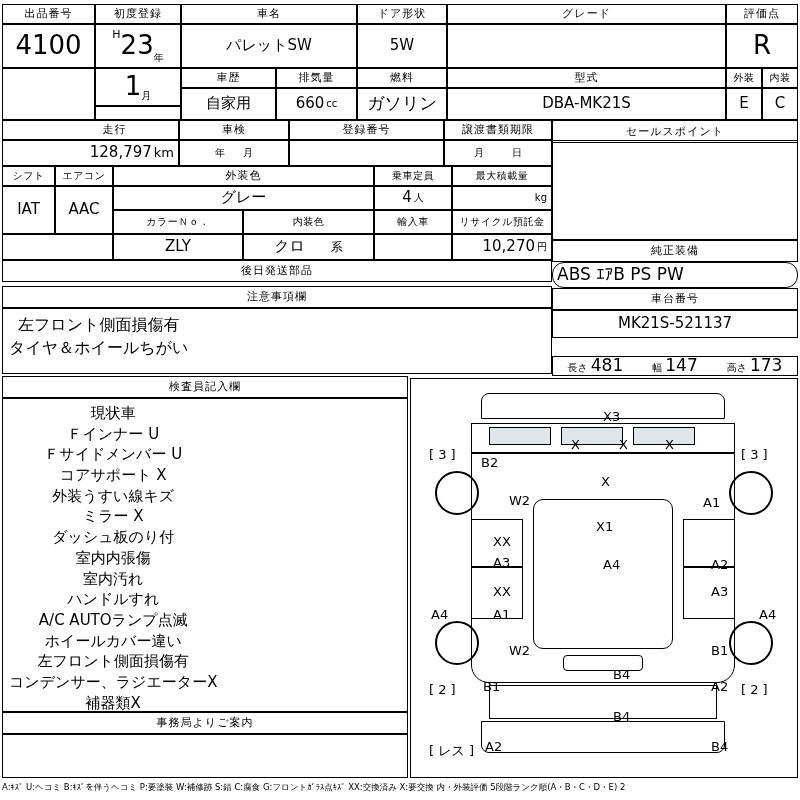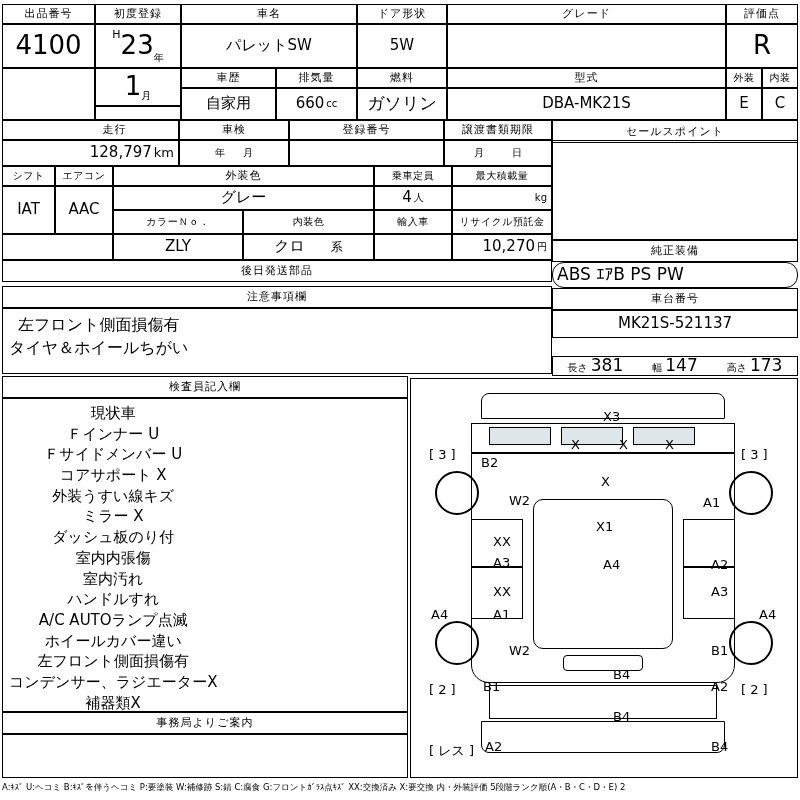--- a/index.html
+++ b/index.html
@@ -164,21 +164,21 @@
   <div class="box stack" style="left:2px;top:308px;width:550px;height:66px;">
     <div class="notelist" style="font-size:16px;line-height:1.45;">
       <div>左フロント側面損傷有</div>
       <div>タイヤ＆ホイールちがい</div>
     </div>
   </div>
 
   <div class="box lbl" style="left:552px;top:288px;width:246px;height:22px;">車台番号</div>
   <div class="box val-lg" style="left:552px;top:310px;width:246px;height:28px;">MK21S-521137</div>
   <div class="box" style="left:552px;top:356px;width:246px;height:20px;justify-content:space-around;">
-    <span><span class="sub">長さ</span><span class="val" style="margin-left:3px;">381</span></span>
+    <span><span class="sub">長さ</span><span class="val" style="margin-left:3px;">481</span></span>
     <span><span class="sub">幅</span><span class="val" style="margin-left:3px;">147</span></span>
     <span><span class="sub">高さ</span><span class="val" style="margin-left:3px;text-align:right;">173</span></span>
   </div>
 
   <div class="box lbl" style="left:2px;top:376px;width:406px;height:22px;">検査員記入欄</div>
   <div class="box stack" style="left:2px;top:398px;width:406px;height:314px;">
     <div class="notelist" id="inspector-lines">
         <div>現状車</div>
         <div>Ｆインナー U</div>
         <div>Ｆサイドメンバー U</div>

